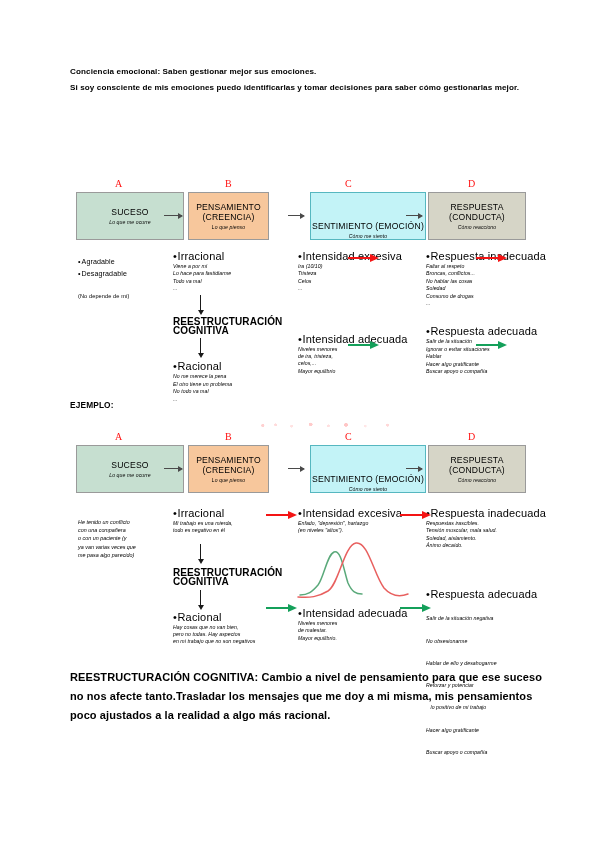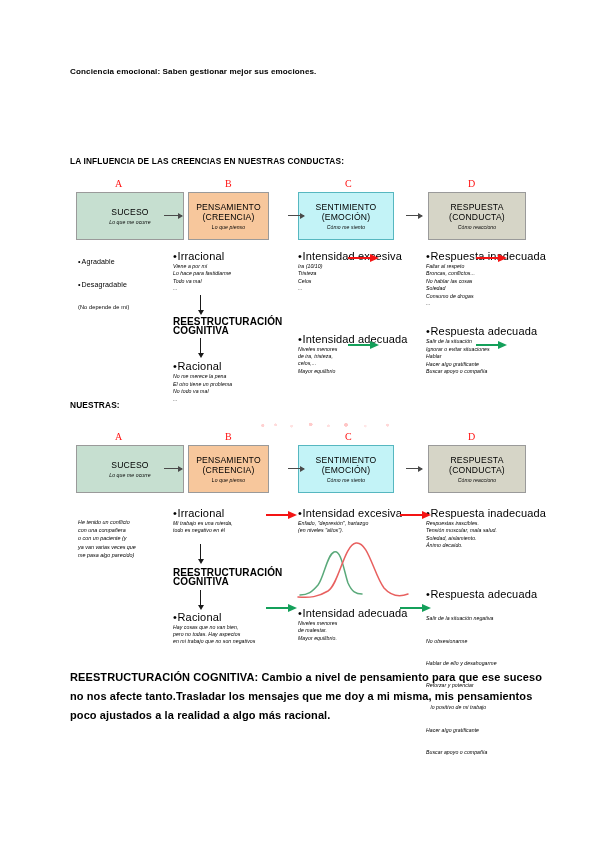--- a/index.html
+++ b/index.html
@@ -39,21 +39,21 @@
     border: 1px solid #9a9a9a;
     display: flex; flex-direction: column;
     align-items: center; justify-content: center;
     text-align: center;
   }
   .fbox .main { font-size: 8.6px; line-height: 10.6px; letter-spacing: .2px; }
   .fbox .sub  { font-size: 5.1px; font-style: italic; margin-top: 1.5px; letter-spacing: .1px; }
 
   .fbox.b0 { left: 6px;   width: 108px;  background: #c6dfd0; }
   .fbox.b1 { left: 118px; width: 81px; background: #f7c79c; }
-  .fbox.b2 { left: 228px; width: 96px;  background: #c3f3f7; }
+  .fbox.b2 { left: 240px; width: 116px;  background: #c3f3f7; justify-content: flex-end; }
   .fbox.b3 { left: 358px; width: 98px;  background: #d6d5c7; }
 
   .fbox.b2 { border-color: #56b7c0; }
 
   .flabel {
     position: absolute; top: -4px; font-size: 10px; color: #ff1111;
     font-family: "Liberation Serif", serif;
   }
   .fl0 { left: 45px; }  .fl1 { left: 155px; }
   .fl2 { left: 275px; } .fl3 { left: 398px; }
@@ -149,23 +149,23 @@
   }
   .outro span.b { font-weight: bold; }
 </style>
 </head>
 <body>
 
 <div class="page">
 
   <div class="intro">
     <div>Conciencia emocional: Saben gestionar mejor sus emociones.</div>
-  </div>
-
-  <div class="sec-title" id="t-influencia">LA INFLUENCIA DE LAS CREENCIAS EN NUESTRAS CONDUCTAS:</div>
+    <div class="wrap">Si soy consciente de mis emociones puedo identificarlas y tomar decisiones para saber cómo gestionarlas mejor.</div>
+  </div>
+
 
   <div class="flow" id="flow1">
     <div class="flabel fl0">A</div>
     <div class="flabel fl1">B</div>
     <div class="flabel fl2">C</div>
     <div class="flabel fl3">D</div>
 
     <div class="fbox b0" style="background: rgb(198, 223, 208);">
       <div class="main">SUCESO</div>
       <div class="sub">Lo que me ocurre</div>
@@ -188,21 +188,21 @@
 
     <div class="farrow fa0"></div>
     <div class="farrow fa1"></div>
     <div class="farrow fa2"></div>
   </div>
 
   <div class="detail" id="d1">
 
     <div class="colA" style="top:8px">
       <div class="a-item">Agradable</div>
-      <div class="a-item" style="margin-top:15px">Desagradable</div>
+      <div class="a-item" style="margin-top:4px">Desagradable</div>
       <div class="a-note" style="margin-top:15px">(No depende de mí)</div>
     </div>
 
     <div class="colB" style="top:0">
       <div class="bullet-head">Irracional</div>
       <div class="ital" style="margin-top:1px">
         <div>Viene a por mí</div>
         <div>Lo hace para fastidiarme</div>
         <div>Todo va mal</div>
         <div>...</div>
@@ -264,21 +264,21 @@
         <i></i>
       </div>
     <div class="harrow ar-green" style="left:278px; top:94px">
         <i></i>
       </div>
     <div class="harrow ar-green" style="left:406px; top:94px">
         <i></i>
       </div>
   </div>
 
-  <div class="sec-title" id="t-ejemplo">NUESTRAS:</div>
+  <div class="sec-title" id="t-ejemplo">EJEMPLO:</div>
 
   <div class="smudge"></div>
 
   <div class="flow" id="flow2">
     <div class="flabel fl0">A</div>
     <div class="flabel fl1">B</div>
     <div class="flabel fl2">C</div>
     <div class="flabel fl3">D</div>
 
     <div class="fbox b0" style="background: rgb(198, 223, 208);">

